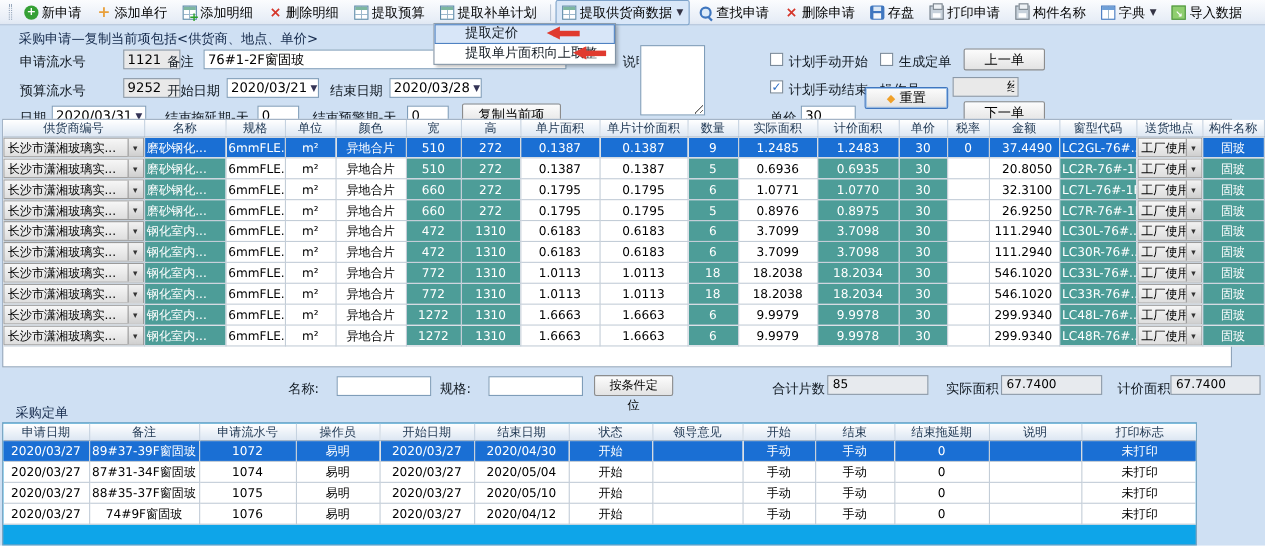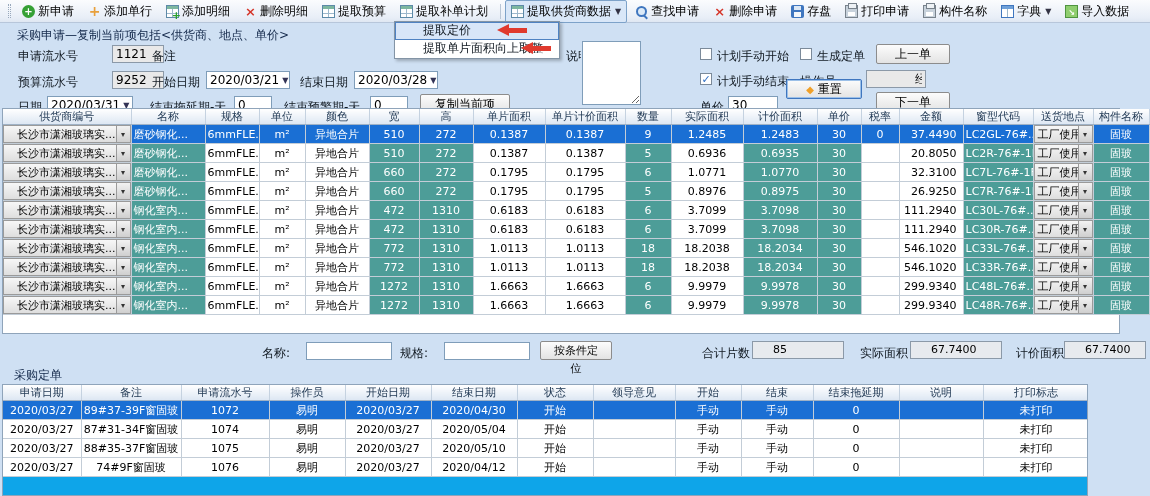--- a/index.html
+++ b/index.html
@@ -81,27 +81,27 @@
     border-right:1px solid #c5d2e0; border-bottom:1px solid #9fb2c6; height:14px; padding:0 1px; white-space:nowrap; overflow:hidden; }
   td { font-size:11px; height:19px; border-right:1px solid #c3cdd7; border-bottom:1px solid #c3cdd7;
     text-align:center; white-space:nowrap; overflow:hidden; padding:0 2px; }
   td.teal { background:#4d9d98; color:#fff; }
   td.amount { text-align:right; padding-right:6px; }
   tr.selected td { background:#1a6fd4 !important; color:#fff !important; }
   tr.selected td.combo-td { background:#fff !important; }
   .combo-td { padding:0; }
   .combo-cell { display:flex; align-items:center; height:100%; background:linear-gradient(#f7f7f7,#dedede);
     border:1px solid #9a9a9a; }
-  .combo-cell .ct { flex:1; text-align:right; padding-left:3px; color:#000; overflow:hidden; white-space:nowrap; }
+  .combo-cell .ct { flex:1; text-align:left; padding-left:3px; color:#000; overflow:hidden; white-space:nowrap; }
   .combo-cell .cb-btn { width:14px; height:100%; background:linear-gradient(#f2f2f2,#cfcfcf);
     border-left:1px solid #9a9a9a; font-size:8px; color:#333; display:flex; align-items:center; justify-content:center; }
 
   
   #filter-strip .ro-val { position:absolute; height:18px; background:#e7eaee; border:1px solid #8b99a8;
-    font-size:11px; padding:1px 20px; }
+    font-size:11px; padding:1px 4px; }
   #orders-title { position:absolute; left:14px; top:367px; color:#13284a; }
 </style>
 </head>
 <body>
 
 <div id="app">
 
   <div id="toolbar">
     <span class="tb-grip"></span>
     <span class="tb-btn">
@@ -163,20 +163,21 @@
         <span class="ticon ic-import"></span>
         <span>导入数据</span>
       </span>
   </div>
 
   <div id="group-title">采购申请—复制当前项包括&lt;供货商、地点、单价&gt;</div>
 
   <span class="lbl" style="left:18px;top:48px">申请流水号</span>
   <input class="box ro" style="left: 88px; top: 45px; width: 52px;" readonly="" value="1121">
   <span class="lbl" style="left:152px;top:48px">备注</span>
+  <input class="box" style="left: 185px; top: 45px; width: 330px;" value="76#1-2F窗固玻">
   <span class="lbl" id="note-label">说明</span>
   <textarea id="note-area" style=""></textarea>
 
   <span class="lbl" style="left:18px;top:74px">预算流水号</span>
   <input class="box ro" style="left: 88px; top: 71px; width: 52px;" readonly="" value="9252">
   <span class="lbl" style="left:152px;top:74px">开始日期</span>
   <div class="datebox" style="left:206px;top:71px;width:84px">
       <span>2020/03/21</span>
       <span class="dd">▼</span>
     </div>

